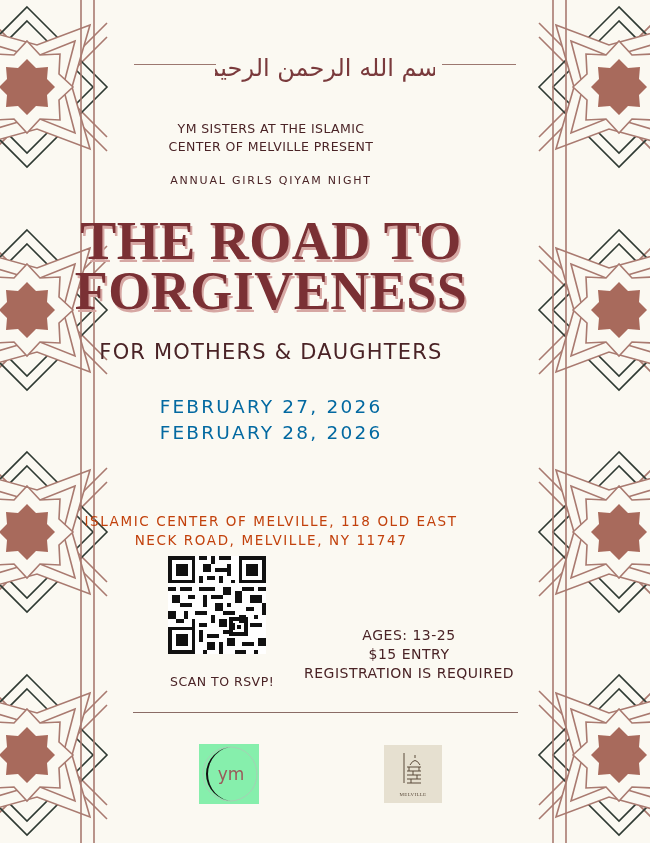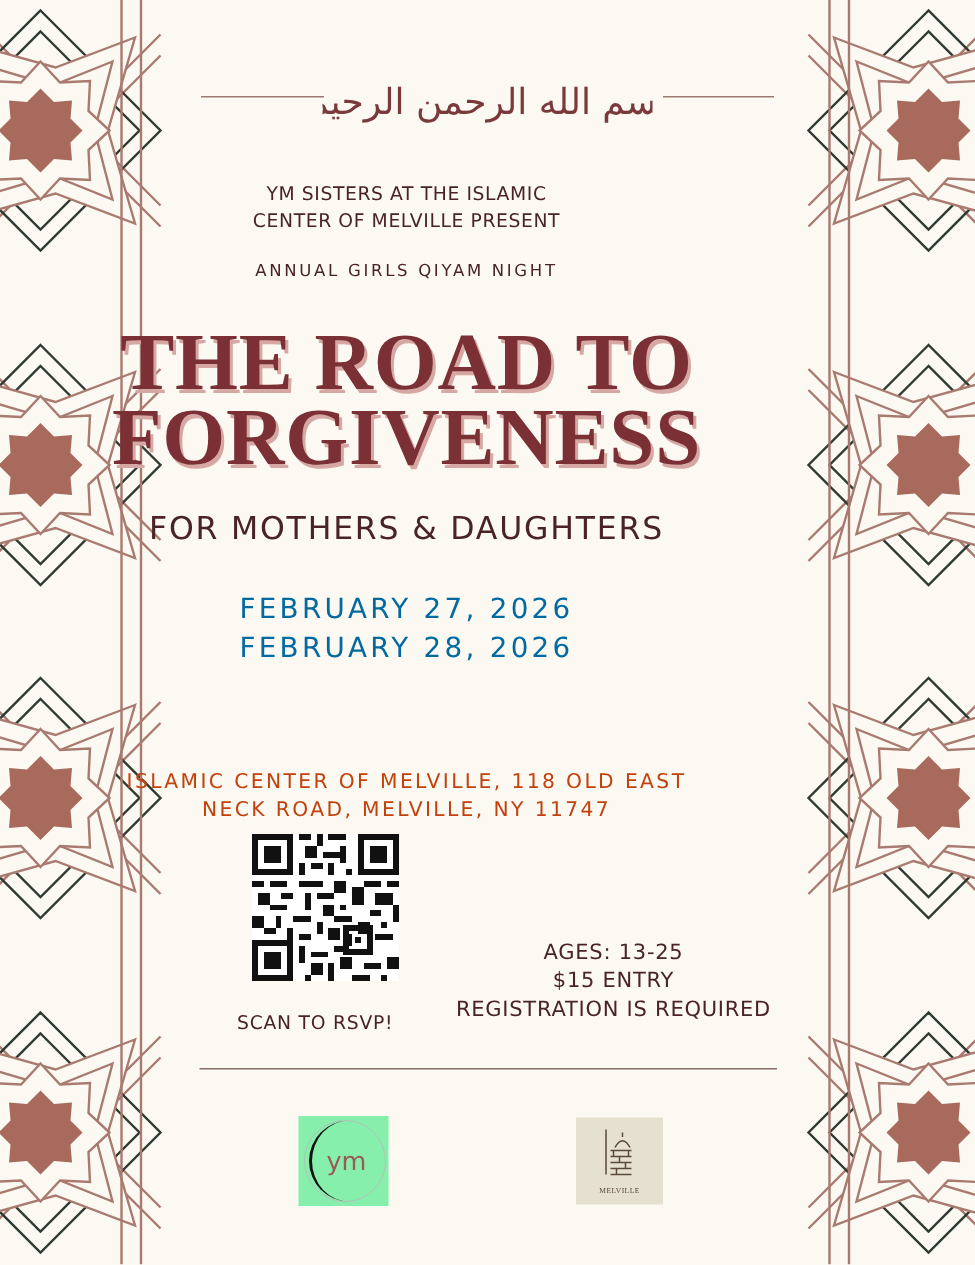--- a/index.html
+++ b/index.html
@@ -8,21 +8,21 @@
   .center { position:absolute; left:0; width:542px; text-align:center; color:#5a2a2c; }
   .bism-line { position:absolute; height:1px; background:#9c7870; top:64px; }
   .bism { position:absolute; top:36px; left:215px; width:220px; height:56px; }
   .presenter { top:120px; font-family:"DejaVu Sans", sans-serif; font-size:12.5px; line-height:18px; letter-spacing:0.4px; color:#4a2326; }
   .event-type { top:174px; font-size:11px; letter-spacing:1.8px; color:#4a2326; }
   .title { top:216px; font-family:"Liberation Serif", "DejaVu Serif", serif; font-weight:bold; font-size:54px; line-height:50px; color:#7a3034; text-shadow:2px 3px 0 #d6a7a3; letter-spacing:0.5px; }
   .subtitle { top:340px; font-size:21px; letter-spacing:1.2px; color:#4a2326; }
   .dates { top:394px; font-size:18.5px; line-height:26px; letter-spacing:2.2px; color:#0369a1; }
   .address { top:512px; font-size:13.5px; line-height:19px; letter-spacing:1.6px; color:#c2410c; }
   .qr { position:absolute; left:168px; top:556px; width:98px; height:98px; }
-  .scan { position:absolute; left:158px; top:674px; font-size:12.5px; letter-spacing:0.5px; color:#4a2326; }
+  .scan { position:absolute; left:170px; top:674px; font-size:12.5px; letter-spacing:0.5px; color:#4a2326; }
   .details { position:absolute; left:282px; top:581px; width:254px; text-align:center; font-size:14px; line-height:19px; letter-spacing:0.5px; color:#4a2326;margin-top:45px; }
   .divider { position:absolute; top:712px; left:133px; width:385px; height:1px; background:#8a6c66; }
   .ym-logo { position:absolute; left:199px; top:744px; width:60px; height:60px; background:#86efac; }
   .icm-logo { position:absolute; left:384px; top:745px; width:58px; height:58px; background:#e6e0d0; }
   .icm-label { position:absolute; bottom:6px; left:0; width:58px; text-align:center; font-family:"Liberation Serif", serif; font-size:5px; color:#5a4a3a; letter-spacing:0.3px; }
 </style>
 </head>
 <body>
 
 <svg class="border-svg" viewBox="0 0 650 843" xmlns="http://www.w3.org/2000/svg">

